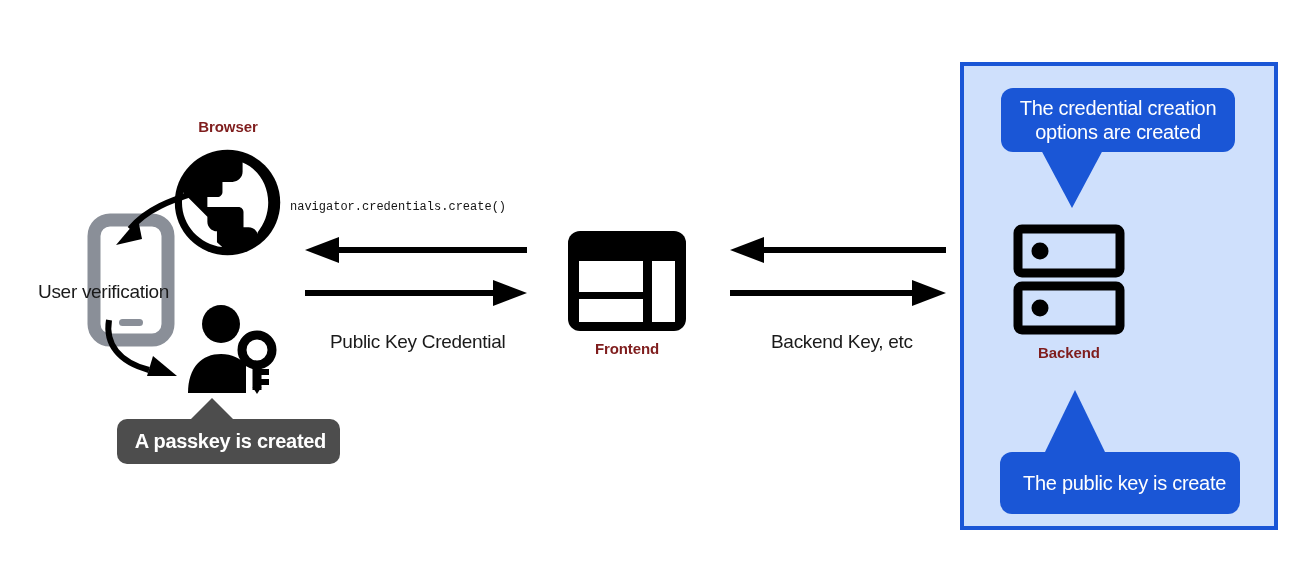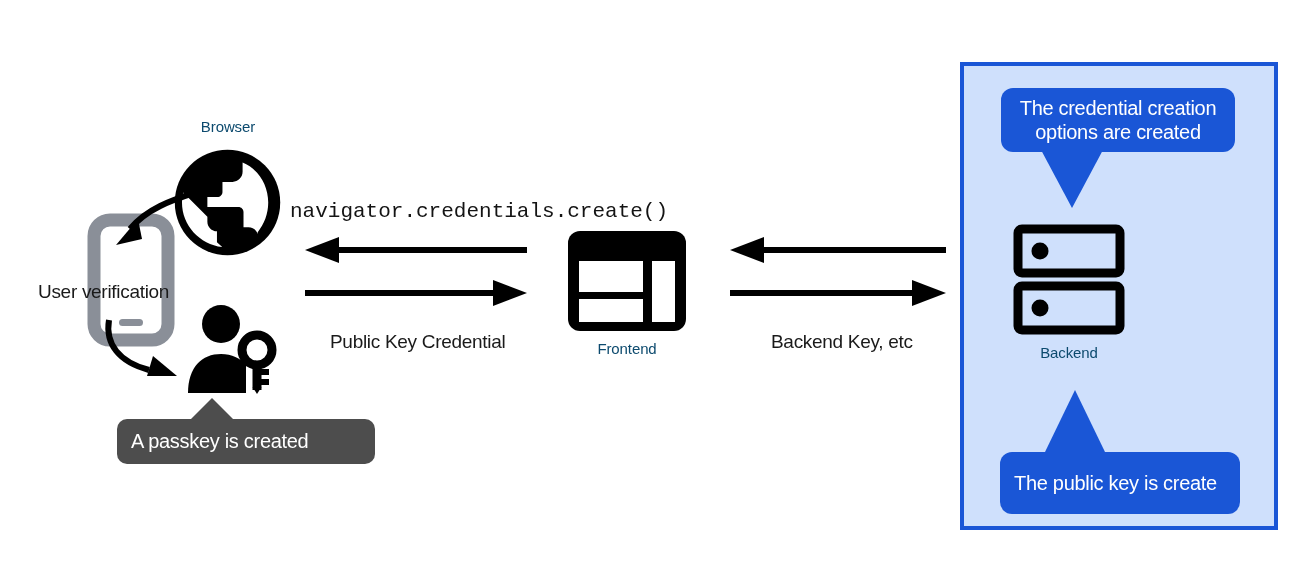--- a/index.html
+++ b/index.html
@@ -16,58 +16,58 @@
     width: 1310px;
     height: 568px;
     background: #ffffff;
     overflow: hidden;
   }
   .abs { position: absolute; }
 
   
   .lbl-bold {
     font-family: "Liberation Sans", sans-serif;
-    font-weight: normal;
+    font-weight: bold;
     font-size: 15px;
-    color: #0c4a6e;
+    color: #7f1d1d;
     text-align: center;
     white-space: nowrap;
     letter-spacing: -0.1px;
   }
   .lbl-plain {
     font-family: "Liberation Sans", sans-serif;
     font-weight: normal;
     font-size: 19px;
     color: #1a1a1a;
     white-space: nowrap;
     letter-spacing: -0.3px;
   }
   .lbl-mono {
     font-family: "Liberation Mono", "DejaVu Sans Mono", monospace;
     font-weight: normal;
-    font-size: 21px;
+    font-size: 12px;
     color: #141414;
     white-space: nowrap;
     letter-spacing: 0px;
   }
 
   
   .backend-region {
     box-sizing: border-box;
     border: 4px solid #1a56d6;
     background: #cfe0fc;
   }
 
   
   .callout {
     box-sizing: border-box;
     border-radius: 12px;
     display: flex;
     align-items: center;
-    justify-content: flex-start;
+    justify-content: flex-end;
     text-align: center;
     color: #ffffff;
     font-family: "Liberation Sans", sans-serif;
     font-size: 20px;
     line-height: 1.22;
     letter-spacing: -0.3px;
     padding: 6px 14px;
   }
   .callout-blue { background: #1a56d6; }
   .callout-dark { background: #4d4d4d; border-radius: 10px; font-size: 20px; }
@@ -225,17 +225,17 @@
       <circle cx="69" cy="45" r="15" fill="none" stroke="#000000" stroke-width="9"></circle>
       <rect x="64.5" y="57" width="9" height="28" fill="#000000"></rect>
       <rect x="73" y="64" width="8" height="6" fill="#000000"></rect>
       <rect x="73" y="74" width="8" height="6" fill="#000000"></rect>
       <polygon points="64.5,82 73.5,82 69,89" fill="#000000"></polygon>
     </svg>
   </div>
 
   <div class="tail tail-up-dark abs" style="left:190px; top:398px;"></div>
 
-  <div class="abs callout callout-dark" style="left:117px; top:419px; width:258px; height:45px;">
+  <div class="abs callout callout-dark" style="left:117px; top:419px; width:223px; height:45px;font-weight:bold;">
     <span>A passkey is created</span>
   </div>
 
 </div>
 
 </body></html>

